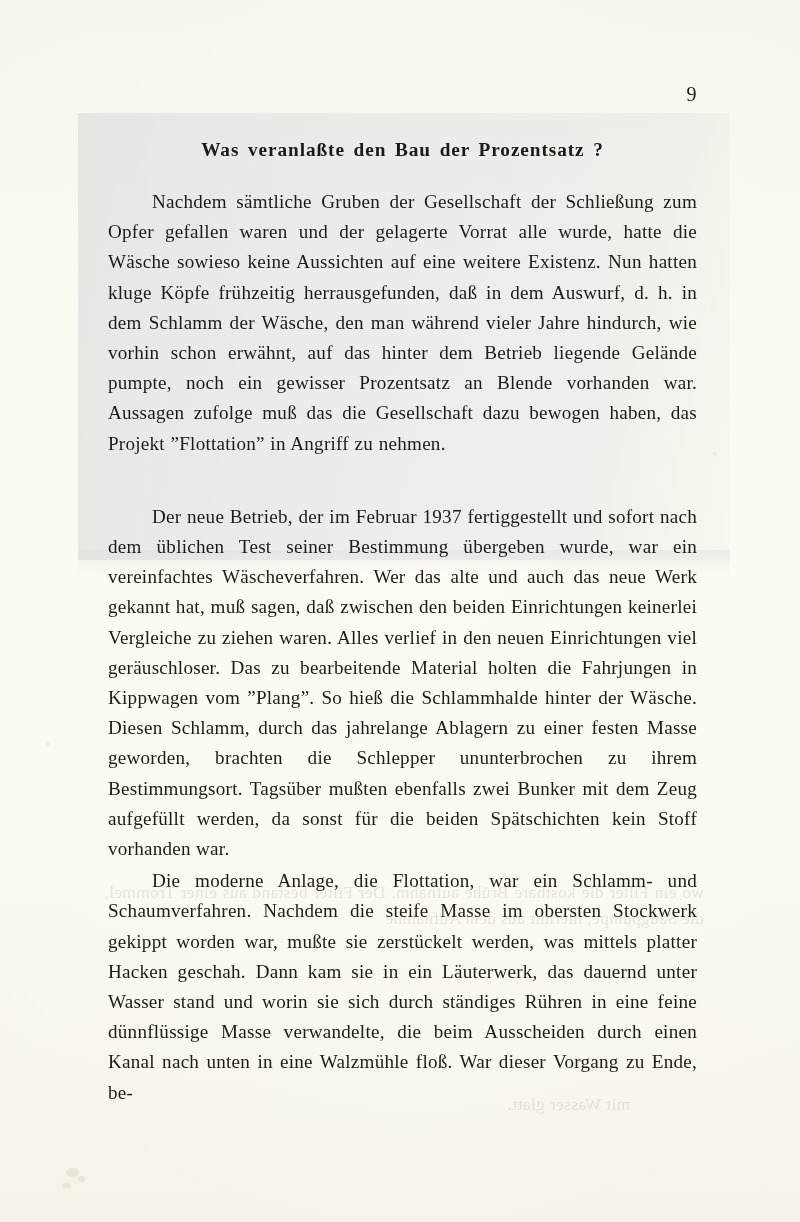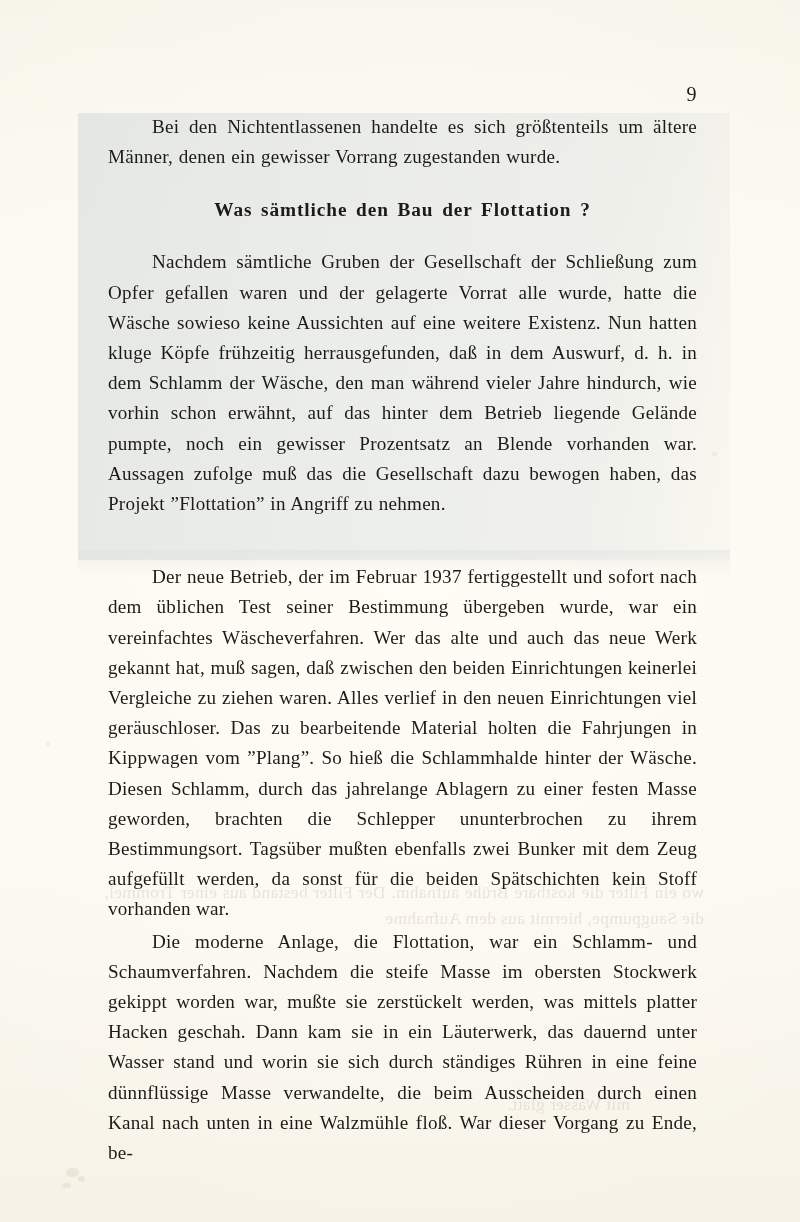--- a/index.html
+++ b/index.html
@@ -138,24 +138,23 @@
   <div class="speck" style="left:712px; top:452px; width:5px; height:4px; opacity:0.22;"></div>
   <div class="speck" style="left:46px; top:742px; width:4px; height:4px; opacity:0.20;"></div>
 
   <div class="bleed-through" id="bleed-a">wo ein Filter die kostbare Brühe aufnahm. Der Filter bestand aus einer Trommel, die Saugpumpe, hiermit aus dem Aufnahme</div>
   <div class="bleed-through" id="bleed-b">mit Wasser glatt.</div>
 
   <div class="page-number">9</div>
 
   <div class="content">
 
-    <p class="para">Bei den Nichtentlassenen handelte es sich größtenteils um ältere Männer, denen ein gewisser Vorrang zugestanden wurde.</p>
     <div class="sp-after-p1"></div>
 
-    <h2 class="section-heading">Was sämtliche den Bau der Flottation ?</h2>
+    <h2 class="section-heading">Was veranlaßte den Bau der Prozentsatz ?</h2>
     <div class="sp-after-h1"></div>
 
     <p class="para">Nachdem sämtliche Gruben der Gesellschaft der Schließung zum Opfer gefallen waren und der gelagerte Vorrat alle wurde, hatte die Wäsche sowieso keine Aussichten auf eine weitere Existenz. Nun hatten kluge Köpfe frühzeitig herrausgefunden, daß in dem Auswurf, d. h. in dem Schlamm der Wäsche, den man während vieler Jahre hindurch, wie vorhin schon erwähnt, auf das hinter dem Betrieb liegende Gelände pumpte, noch ein gewisser Prozentsatz an Blende vorhanden war. Aussagen zufolge muß das die Gesellschaft dazu bewogen haben, das Projekt ”Flottation” in Angriff zu nehmen.</p>
     <div class="sp-after-p2"></div>
 
     <div class="sp-after-h2"></div>
 
     <p class="para tight">Der neue Betrieb, der im Februar 1937 fertiggestellt und sofort nach dem üblichen Test seiner Bestimmung übergeben wurde, war ein vereinfachtes Wäscheverfahren. Wer das alte und auch das neue Werk gekannt hat, muß sagen, daß zwischen den beiden Einrichtungen keinerlei Vergleiche zu ziehen waren. Alles verlief in den neuen Einrichtungen viel geräuschloser. Das zu bearbeitende Material holten die Fahrjungen in Kippwagen vom ”Plang”. So hieß die Schlammhalde hinter der Wäsche. Diesen Schlamm, durch das jahrelange Ablagern zu einer festen Masse geworden, brachten die Schlepper ununterbrochen zu ihrem Bestimmungsort. Tagsüber mußten ebenfalls zwei Bunker mit dem Zeug aufgefüllt werden, da sonst für die beiden Spätschichten kein Stoff vorhanden war.</p>
     <div class="sp-after-p3"></div>
 

